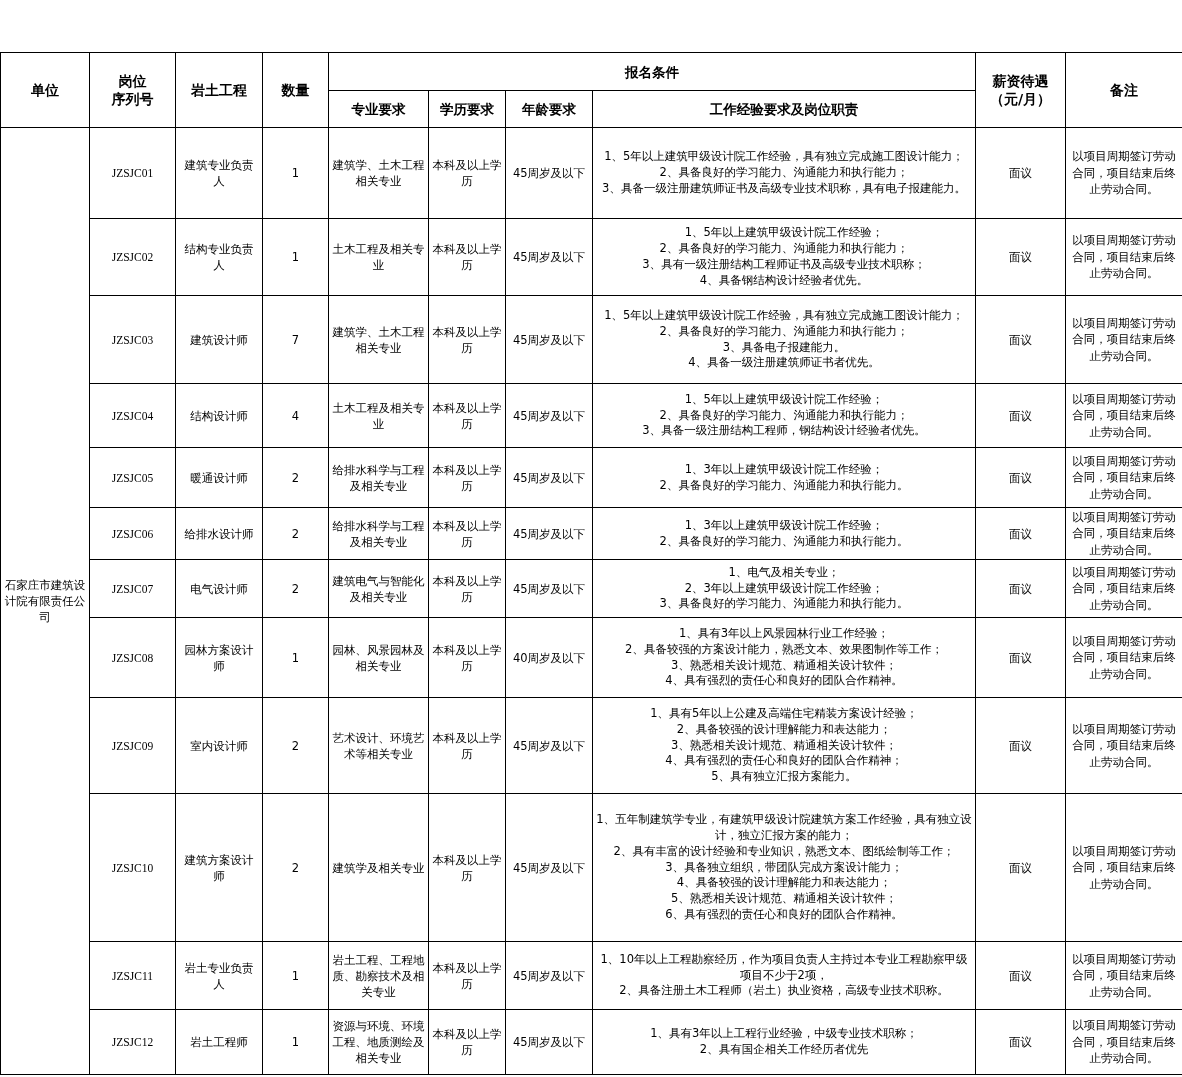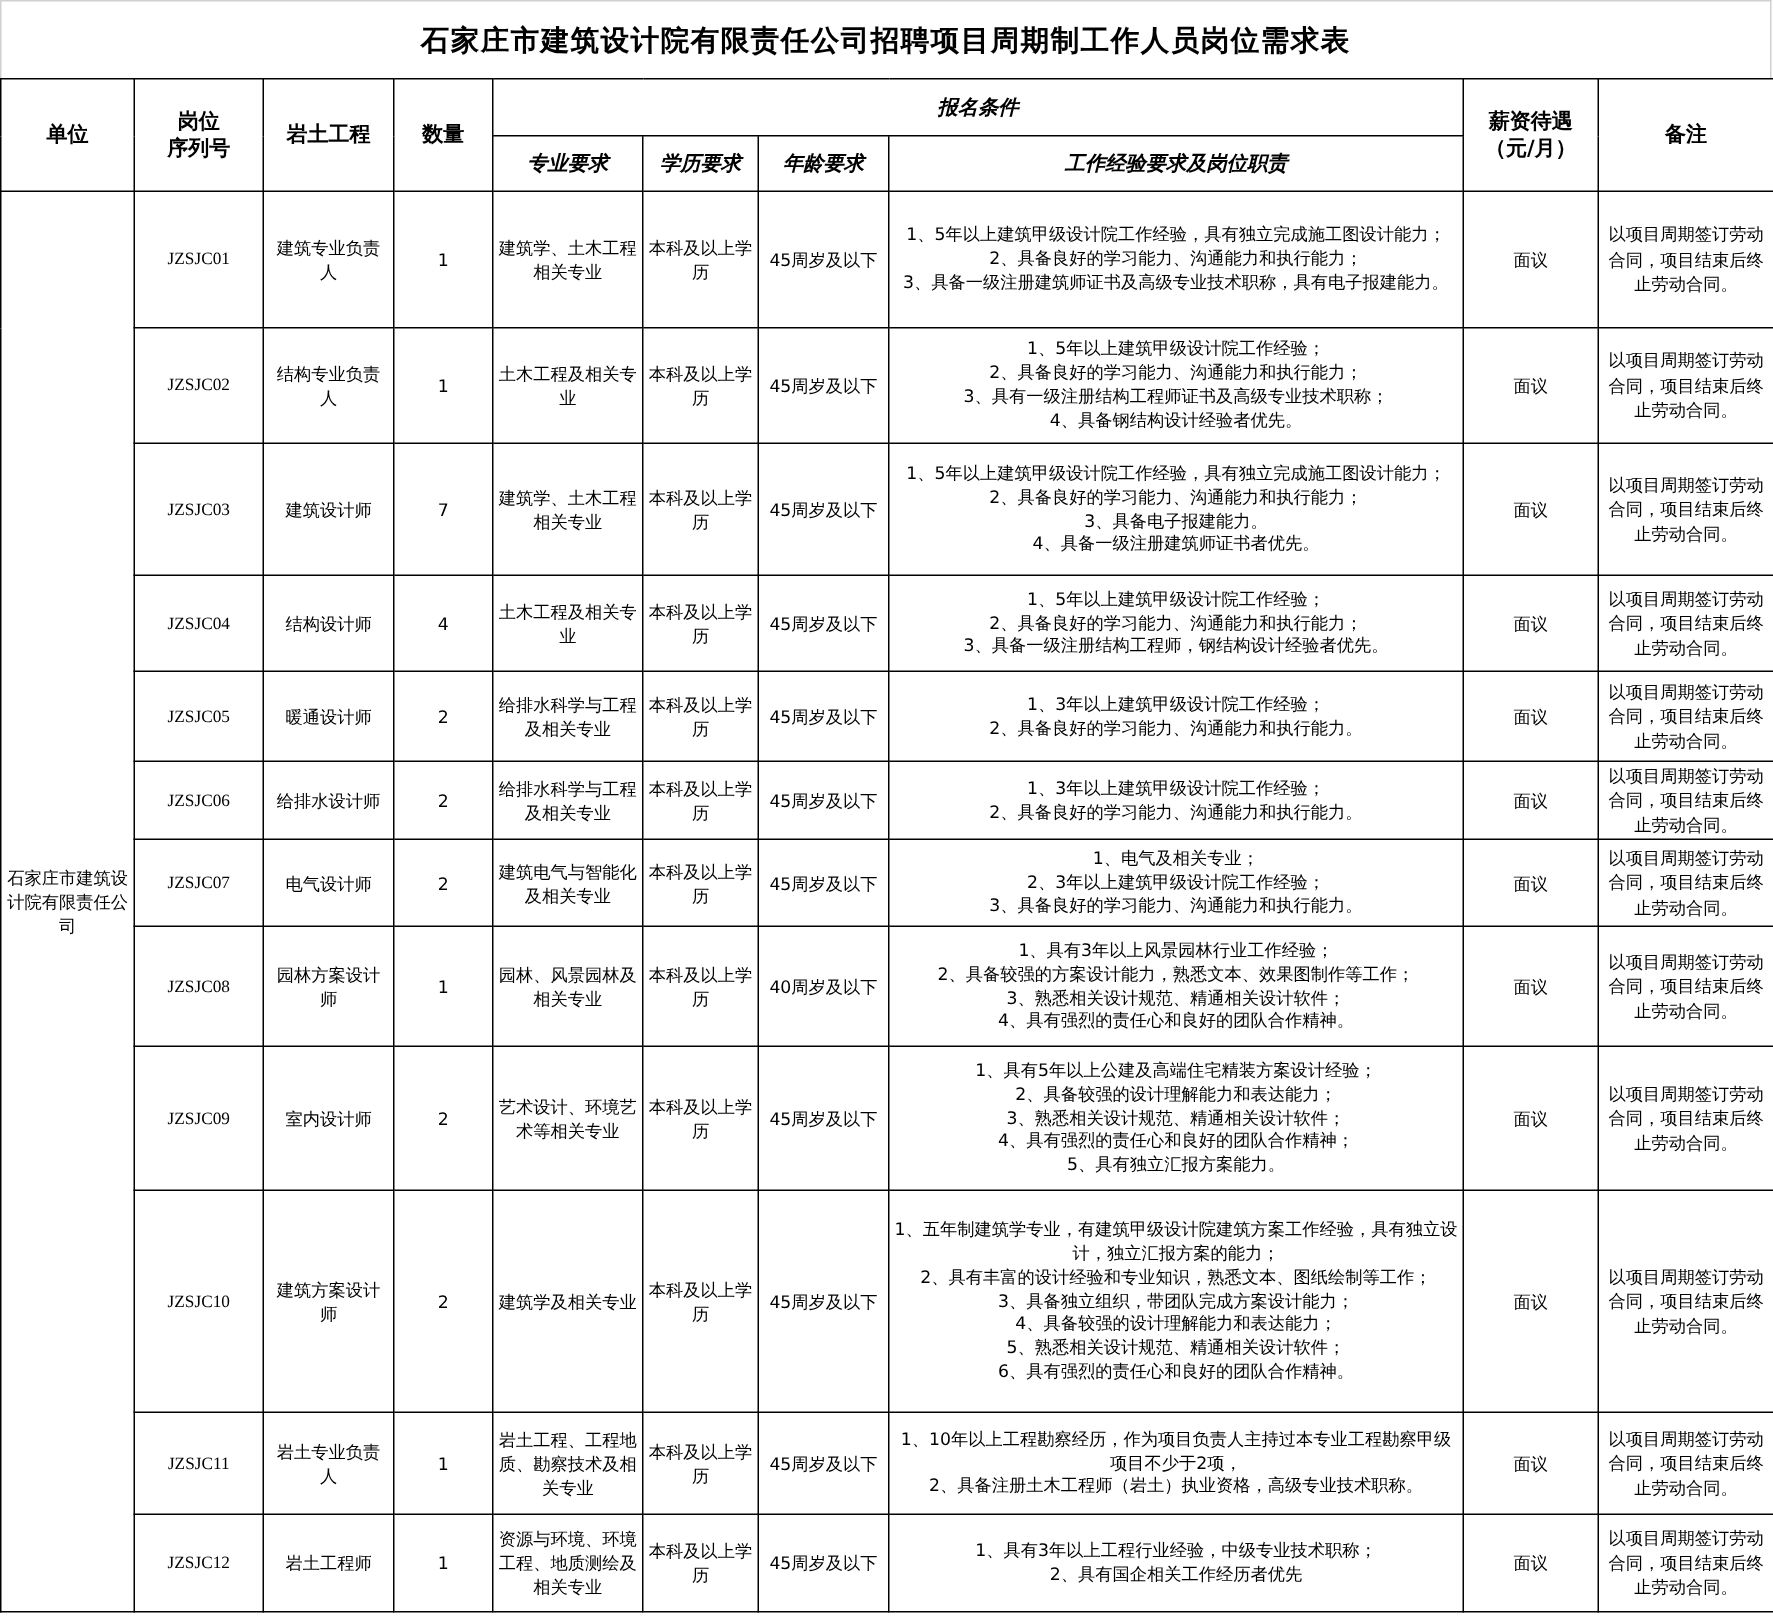--- a/index.html
+++ b/index.html
@@ -13,31 +13,30 @@
   }
   table.grid {
     position:absolute; left:0; top:52px; border-collapse:collapse; table-layout:fixed;
     width:1182px;
   }
   table.grid td, table.grid th {
     border:1px solid #000; padding:0 3px; font-size:11.5px; line-height:16px;
     text-align:center; vertical-align:middle; overflow:hidden; word-break:break-all;
   }
   table.grid th { font-weight:bold; font-size:14px; line-height:18px; }
-  table.grid th.sub { font-size:13.5px;font-style:italic; }
+  table.grid th.sub { font-size:13.5px; }
   table.grid td.duties { text-align:center; padding:0 3px; font-size:11.5px; line-height:15.8px; }
   table.grid td.remark { text-align:center; padding:0 6px; line-height:16.5px; }
   .mono { font-family:Liberation Serif, serif; font-size:11px; }
   .duty-line { display:block; }
 </style>
 </head>
 <body>
 
 <div class="sheet">
-  <div class="title">石家庄市建筑设计院有限责任公司招聘项目周期制工作人员岗位需求表</div>
 
   <table class="grid">
     <colgroup>
       <col style="width:89px">
         <col style="width:86px">
         <col style="width:87px">
         <col style="width:66px">
       <col style="width:100px">
         <col style="width:77px">
         <col style="width:87px">

